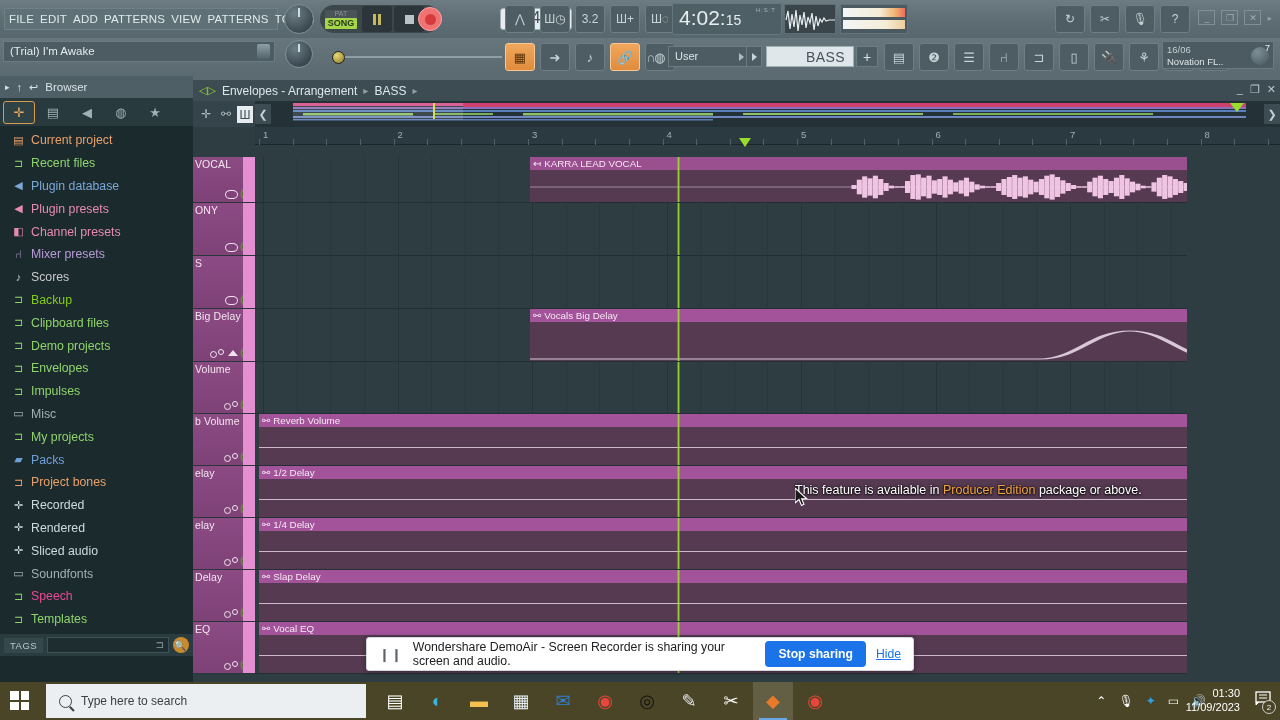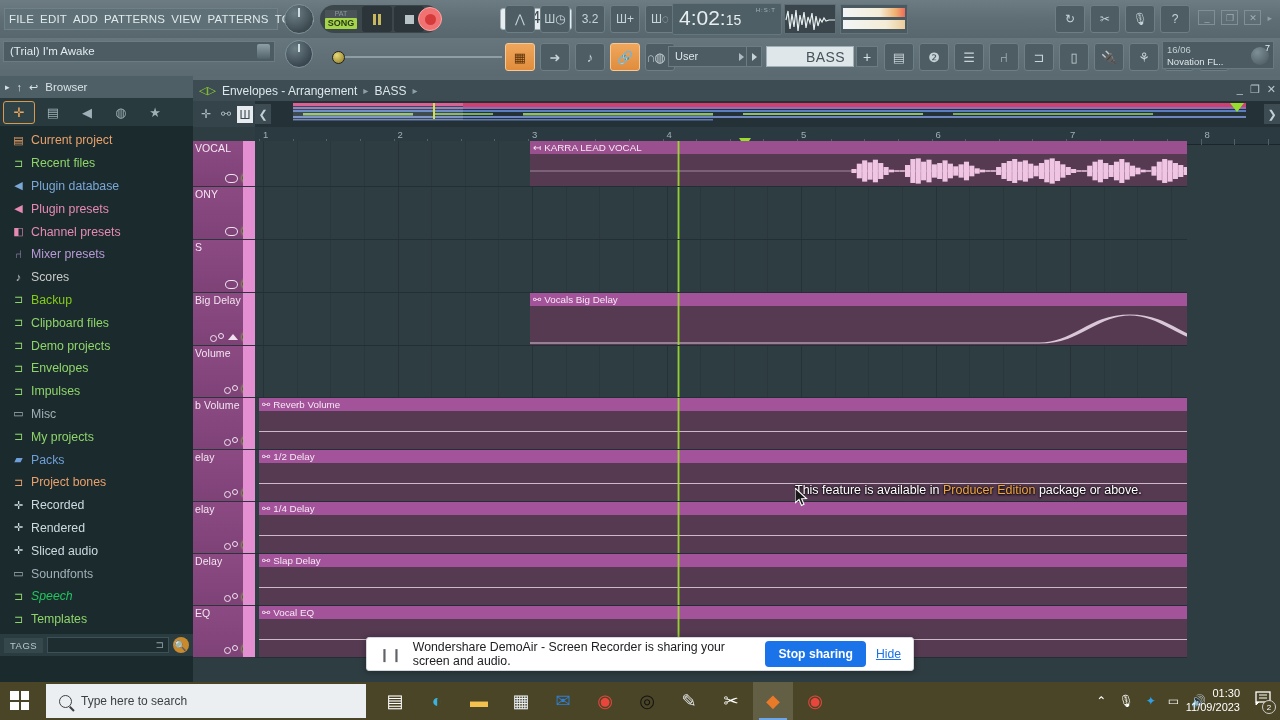--- a/index.html
+++ b/index.html
@@ -140,21 +140,21 @@
     color:#c3d0d5; font-size:11px; display:flex; align-items:center; justify-content:center; }
   .overview { position:absolute; left:18px; top:2px; right:34px; height:22px; overflow:hidden; }
   .ruler { position:absolute; left:62px; top:47px; width:1025px; height:18px; background:#2b3a40;
     border-bottom:1px solid #1b262a; }
   .ruler .bn { position:absolute; top:2px; font-size:9.5px; color:#9fb0b6; }
   .ruler .tk { position:absolute; top:12px; width:1px; height:6px; background:#536167; }
   .playhead { position:absolute; top:58px; width:11px; height:11px; }
   .playhead i { display:block; width:0; height:0; border-left:6px solid transparent;
     border-right:6px solid transparent; border-top:9px solid #9ade2d; }
 
-  #tracksarea { position:absolute; left:0; top:61px; width:994px; height:537px; overflow:hidden; }
+  #tracksarea { position:absolute; left:0; top:77px; width:994px; height:537px; overflow:hidden; }
   .trow { position:relative; width:1087px; }
   .thead { position:absolute; left:0; top:0; width:62px; height:100%;
     background:linear-gradient(180deg,#8c4a83 0%, #7e4277 100%); border-bottom:1px solid #2a363b; }
   .thead .tname { position:absolute; left:2px; top:1px; font-size:10.5px; color:#f3e5f0;
     white-space:nowrap; letter-spacing:.1px; }
   .thead .tctl { position:absolute; right:3px; bottom:3px; display:flex; align-items:center; gap:4px; }
   .tctl .eye { width:13px; height:9px; border:1.6px solid #f0e2ee; border-radius:50%/60%; }
   .tctl .au { width:0;height:0;border-left:5px solid transparent;border-right:5px solid transparent;
     border-bottom:6px solid #f0e2ee; }
   .tctl .autoic { width:14px; height:9px; position:relative; }
@@ -439,21 +439,21 @@
         <div class="bri">
           <span class="ic" style="color: rgb(205, 219, 224);">✛</span>
           <span style="color: rgb(205, 219, 224);">Sliced audio</span>
         </div>
         <div class="bri">
           <span class="ic" style="color: rgb(159, 176, 182);">▭</span>
           <span style="color: rgb(159, 176, 182);">Soundfonts</span>
         </div>
         <div class="bri">
           <span class="ic" style="color: rgb(142, 212, 106);">⊐</span>
-          <span style="color: #22c55e; font-style: italic;">Speech</span>
+          <span style="color: #ec4899;">Speech</span>
         </div>
         <div class="bri">
           <span class="ic" style="color: rgb(142, 212, 106);">⊐</span>
           <span style="color: rgb(142, 212, 106);">Templates</span>
         </div>
         <div class="bri">
           <span class="ic" style="color: rgb(142, 212, 106);">⬇</span>
           <span style="color: rgb(142, 212, 106);">User data</span>
         </div>
       </div>

